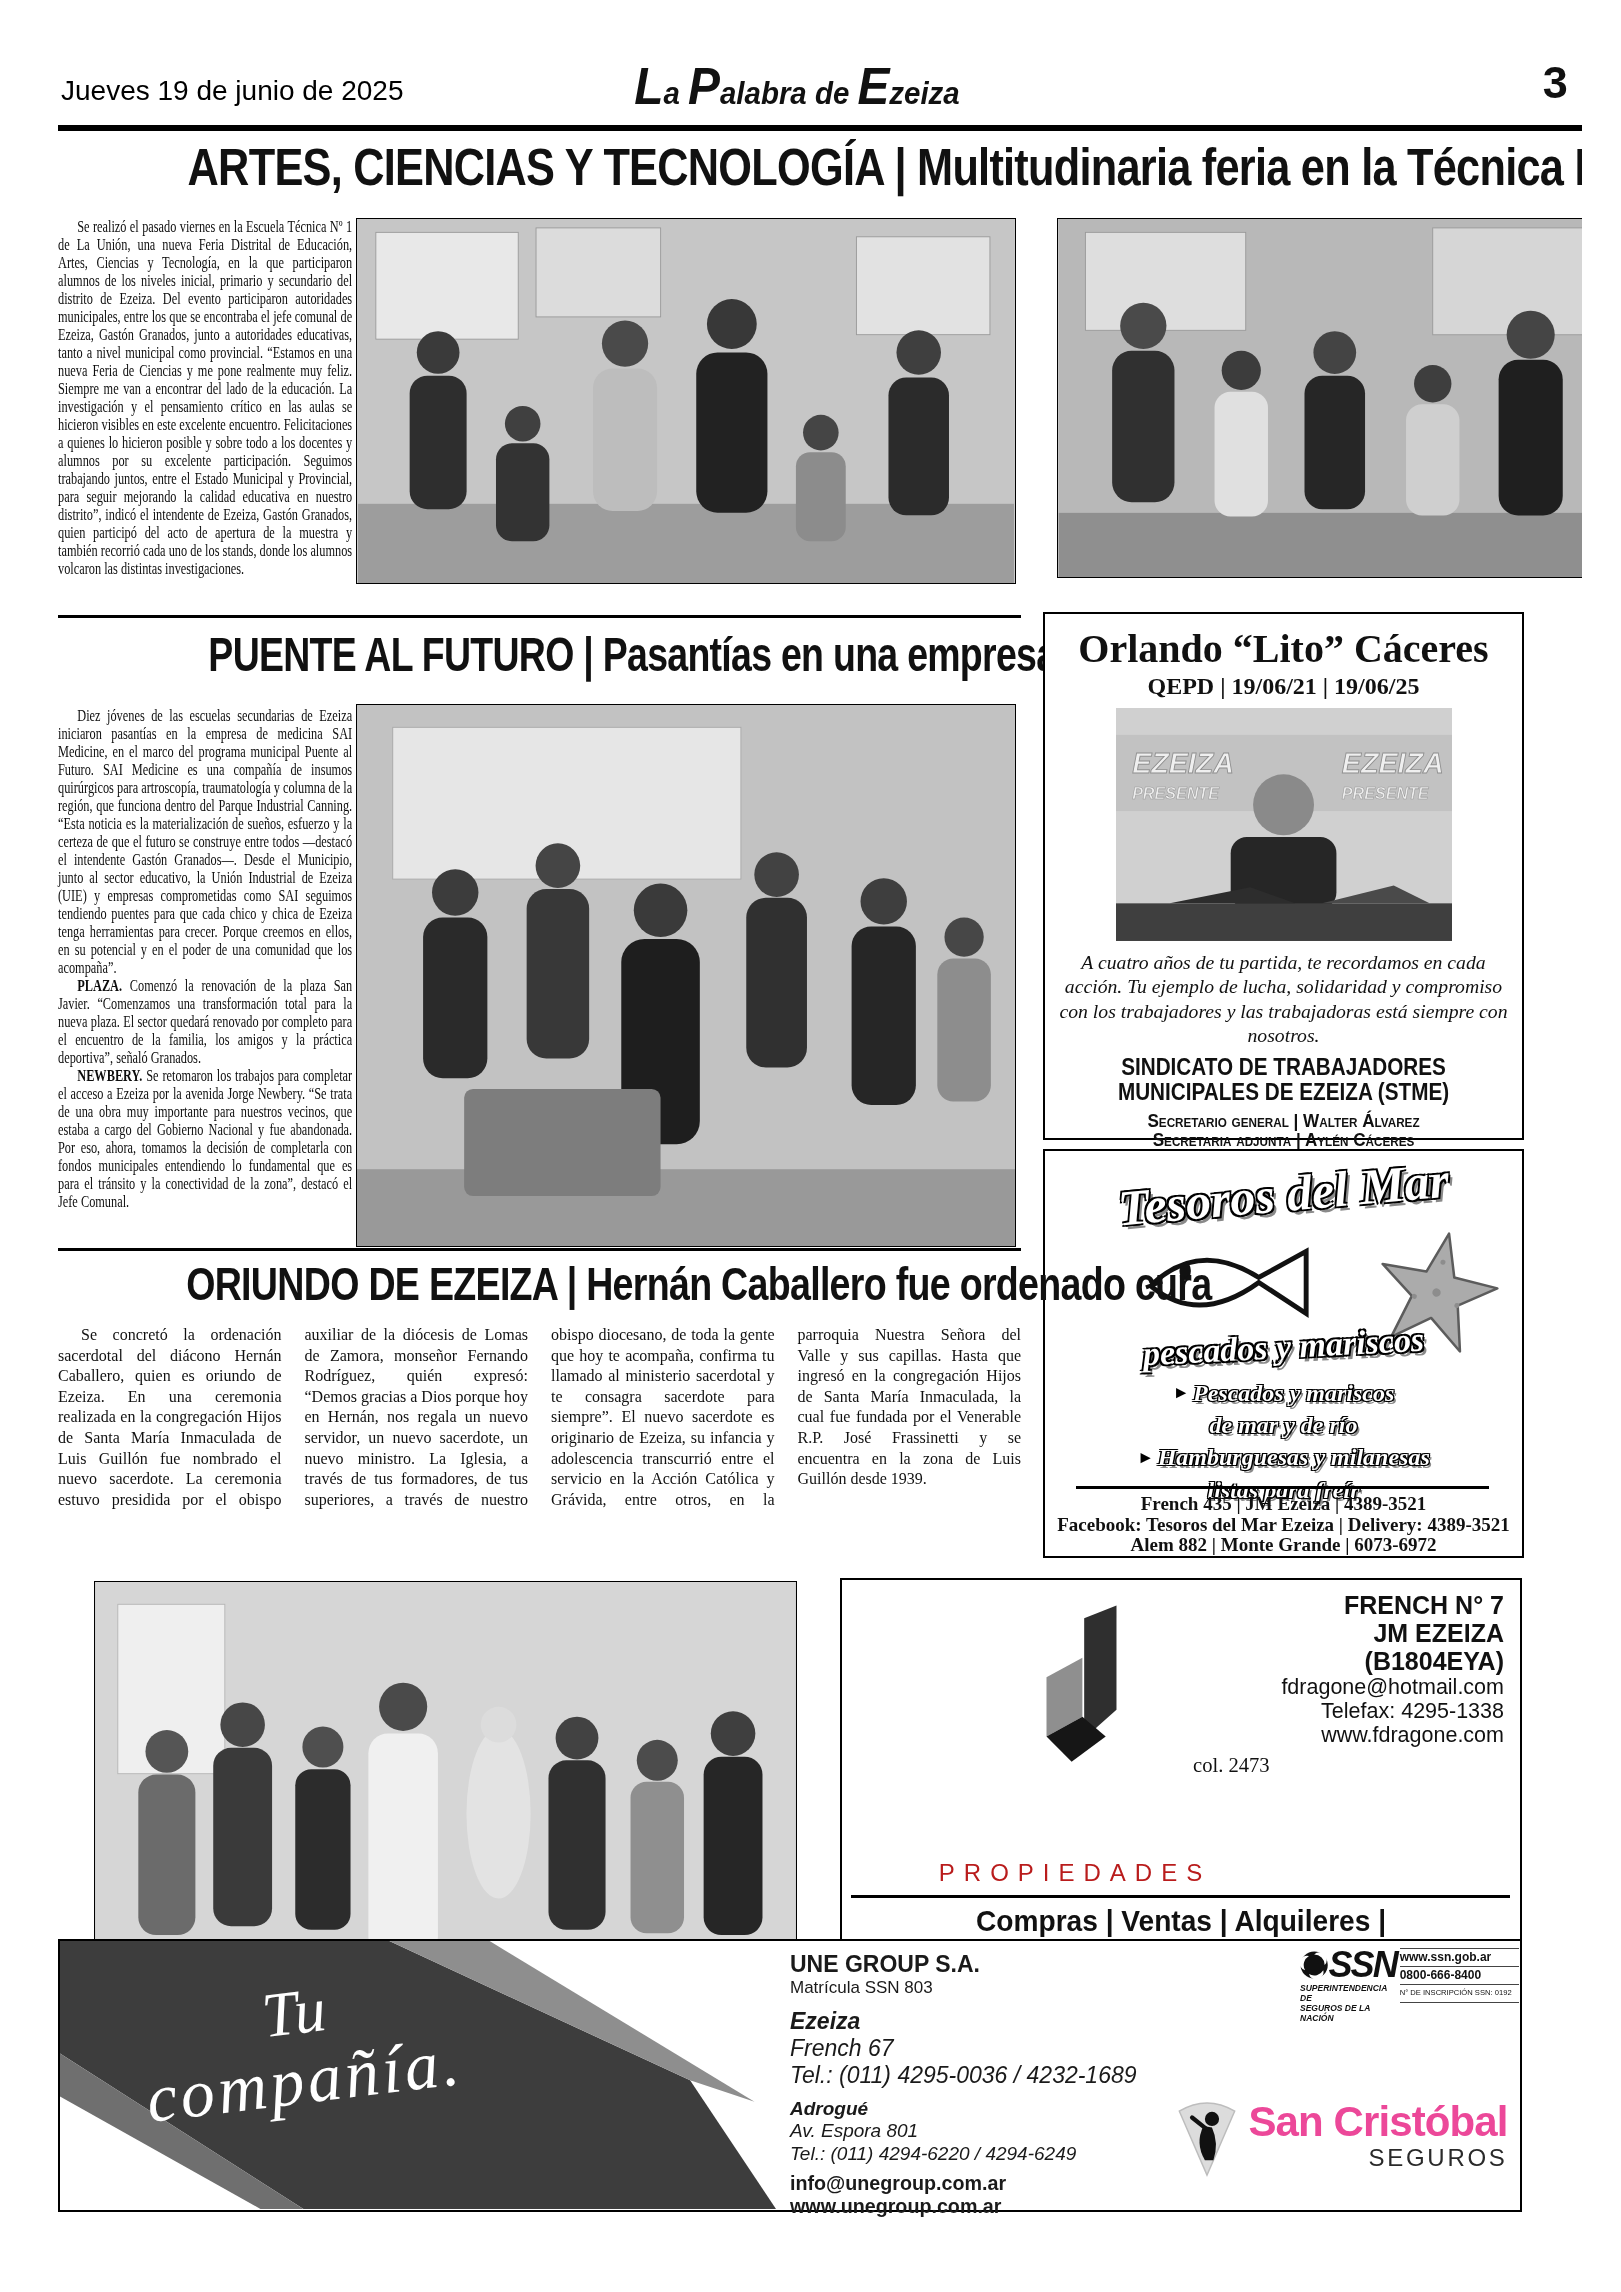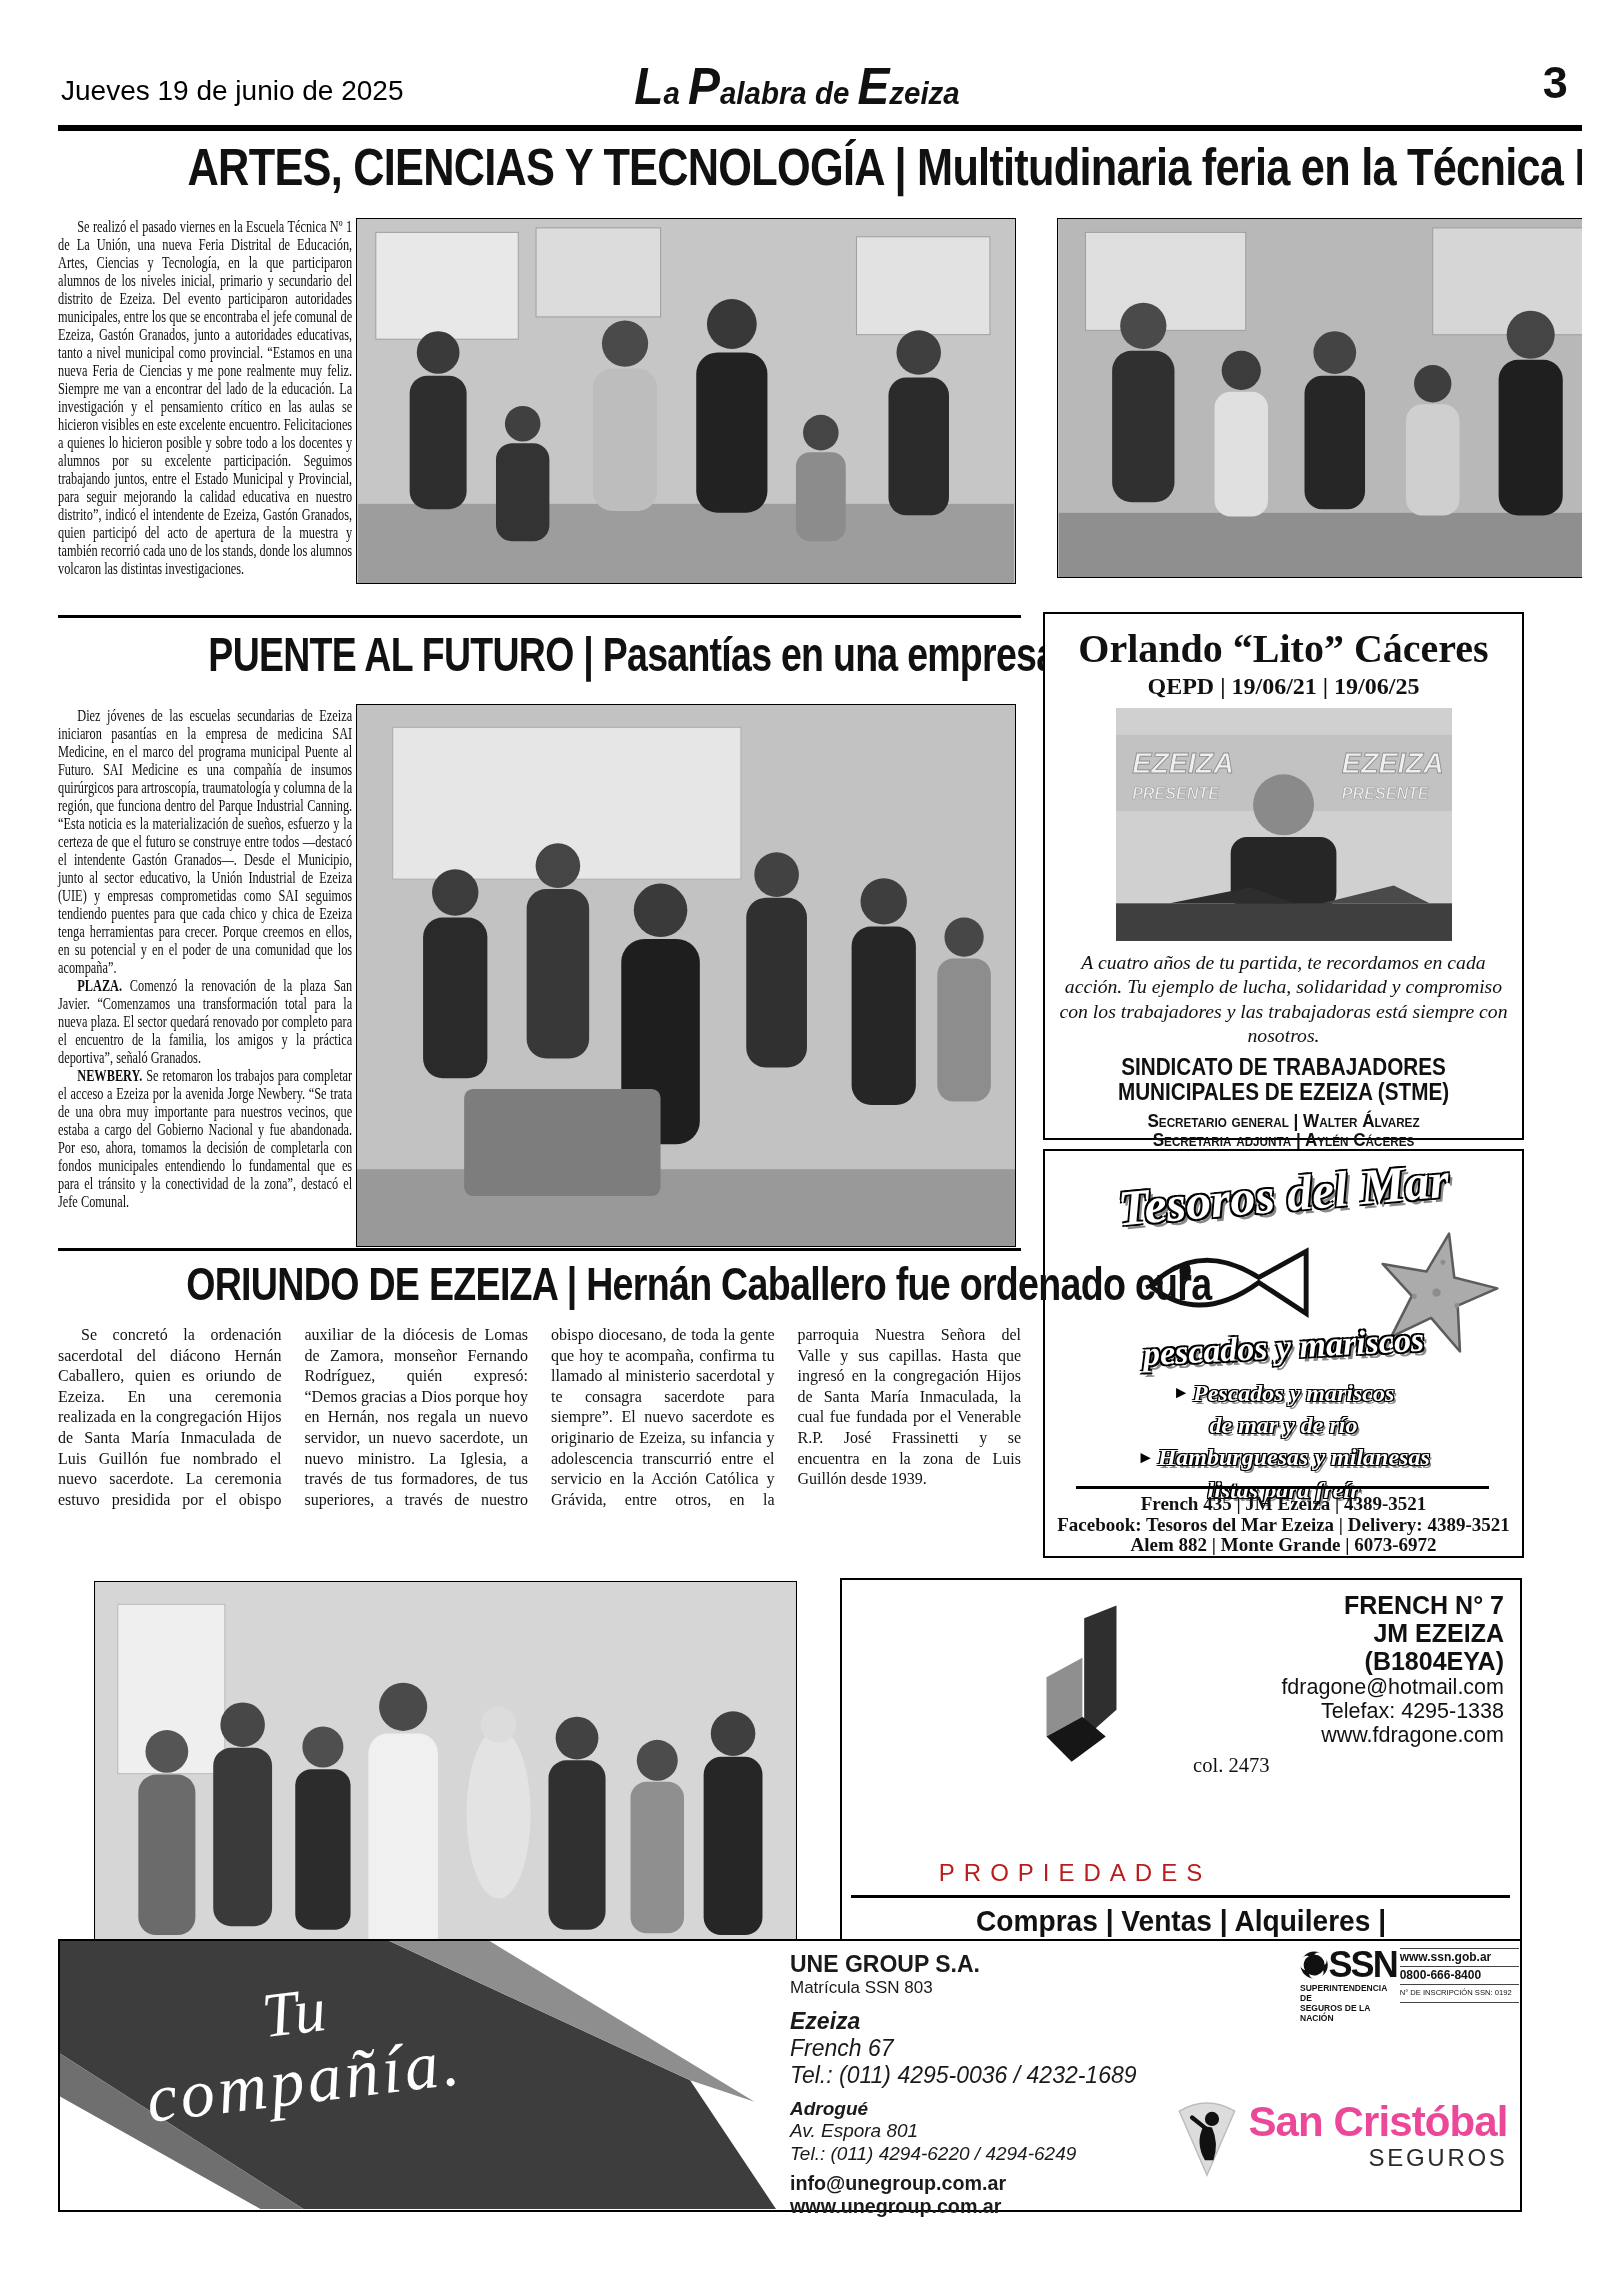--- a/index.html
+++ b/index.html
@@ -91,21 +91,21 @@
   .une-info{left:730px;top:10.7px;font-family:"Liberation Sans",sans-serif;color:#1a1a1a;}
   .une-name{font-weight:bold;font-size:23px;line-height:25px;}
   .une-mat{font-size:17px;line-height:20.6px;margin-top:1.8px;}
   .une-loc1{font-weight:bold;font-style:italic;font-size:23px;line-height:27px;margin-top:9px;}
   .une-it1{font-style:italic;font-size:23px;line-height:27px;}
   .une-loc2{font-weight:bold;font-style:italic;font-size:19px;line-height:22.4px;margin-top:9px;}
   .une-it2{font-style:italic;font-size:19px;line-height:22.4px;}
   .une-mail{font-weight:bold;font-size:19.7px;line-height:23px;margin-top:7.2px;}
   .ssn{left:1240px;top:7.2px;width:219px;font-family:"Liberation Sans",sans-serif;}
   .ssn-row{display:flex;align-items:flex-start;}
-  .ssn-left{width:97px;}
+  .ssn-left{width:97px;font-style:italic;}
   .ssn-mark{display:flex;align-items:center;}
   .ssn-word{font-weight:bold;font-size:36px;letter-spacing:-1.8px;line-height:34px;}
   .ssn-sub{font-size:8.5px;font-weight:bold;line-height:9.9px;margin-top:1.8px;}
   .ssn-table{width:120px;margin-left:2.7px;}
   .ssn-cell{border-top:1.8px solid #444;padding:1.8px 0 2.7px;font-weight:bold;font-size:12px;line-height:12.5px;}
   .ssn-cell.last{border-bottom:1.8px solid #444;font-size:7.6px;font-weight:normal;}
   .sancr{right:12.5px;top:150px;display:flex;align-items:center;font-family:"Liberation Sans",sans-serif;}
   .sc-text{text-align:right;margin-left:9px;}
   .sc-name{font-weight:bold;font-size:42px;line-height:43px;letter-spacing:-0.9px;color:#ec4899;}
   .sc-sub{font-size:24px;letter-spacing:2.7px;color:#2a2a2a;margin-top:1.8px;}

